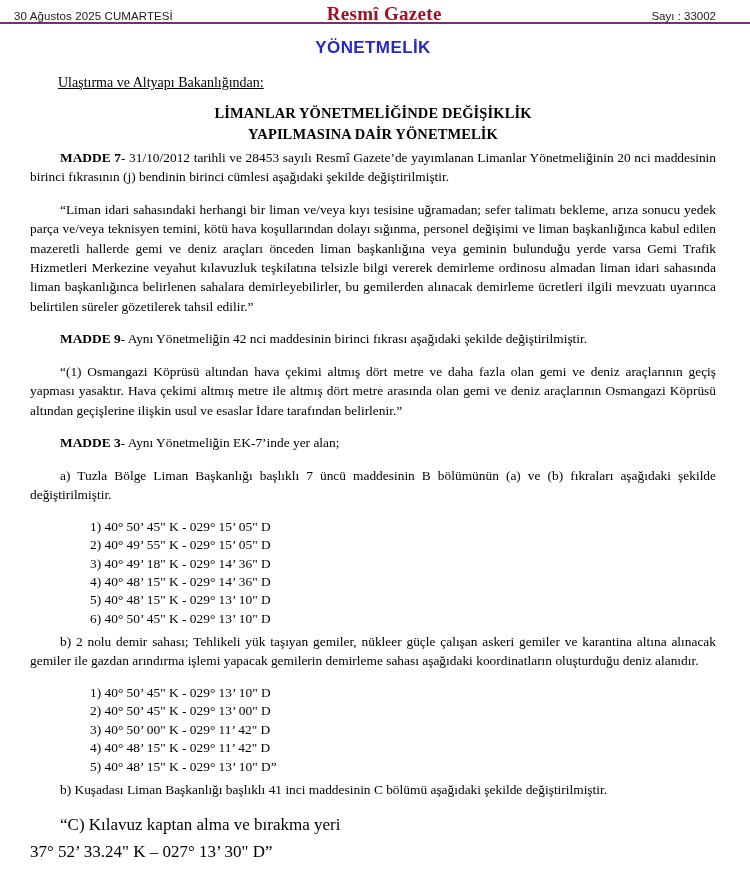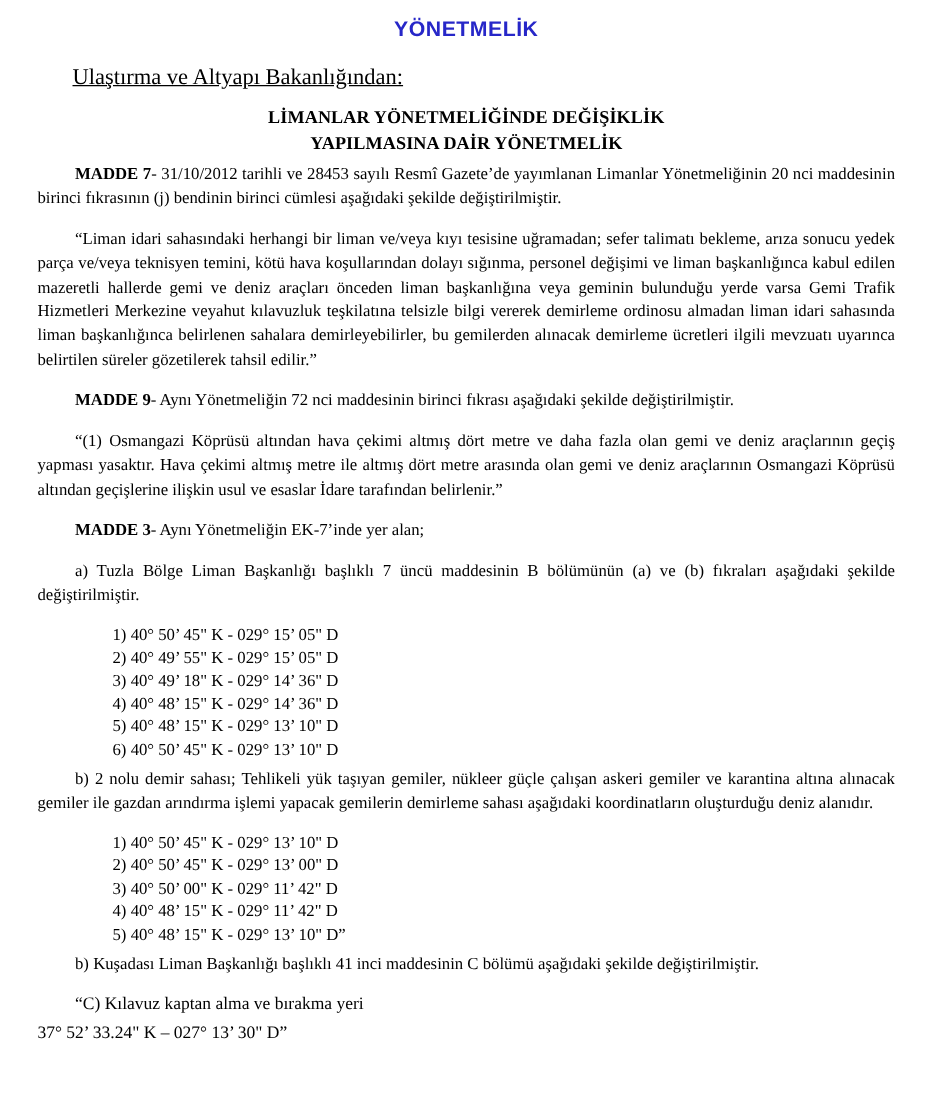--- a/index.html
+++ b/index.html
@@ -69,21 +69,21 @@
     font-size: 17px;
     font-weight: bold;
     color: #2727c8;
     margin-top: 14px;
     letter-spacing: 0.4px;
   }
 
   .ministry {
     margin-top: 17px;
     margin-left: 28px;
-    font-size: 18px;
+    font-size: 14px;
     text-decoration: underline;
     display: inline-block;
   }
 
   .doc-title {
     text-align: center;
     font-size: 14.5px;
     font-weight: bold;
     line-height: 1.42;
     margin-top: 12px;
@@ -111,51 +111,56 @@
     list-style: none;
   }
   .coord-item {
     font-size: 13.4px;
     line-height: 1.37;
     margin-left: 60px;
     white-space: nowrap;
   }
 
   .plain-line {
-    font-size: 14px;
+    font-size: 17px;
     line-height: 1.44;
     margin-top: 3px;
     margin-left: 30px;
   }
   .plain-line.flush { margin-left: 30px; }
 </style>
 </head>
 <body>
 
 <div class="page">
 
+  <div class="masthead" style="border-bottom-color: rgb(123, 45, 123);">
+    <span class="masthead-date">30 Ağustos 2025 CUMARTESİ</span>
+    <span class="masthead-title" style="color: rgb(160, 16, 32);">Resmî Gazete</span>
+    <span class="masthead-issue">Sayı : 33002</span>
+  </div>
 
   <div class="content">
 
     <div class="section-kind" style="color: rgb(39, 39, 200);">YÖNETMELİK</div>
 
     <div>
       <span class="ministry">Ulaştırma ve Altyapı Bakanlığından:</span>
     </div>
 
     <div class="doc-title">
       <div>LİMANLAR YÖNETMELİĞİNDE DEĞİŞİKLİK</div>
       <div>YAPILMASINA DAİR YÖNETMELİK</div>
     </div>
 
     <p class="para"><span class="madde-label">MADDE 7</span><span>- 31/10/2012 tarihli ve 28453 sayılı Resmî Gazete’de yayımlanan Limanlar Yönetmeliğinin 20 nci maddesinin birinci fıkrasının (j) bendinin birinci cümlesi aşağıdaki şekilde değiştirilmiştir.</span></p>
 
     <p class="para">“Liman idari sahasındaki herhangi bir liman ve/veya kıyı tesisine uğramadan; sefer talimatı bekleme, arıza sonucu yedek parça ve/veya teknisyen temini, kötü hava koşullarından dolayı sığınma, personel değişimi ve liman başkanlığınca kabul edilen mazeretli hallerde gemi ve deniz araçları önceden liman başkanlığına veya geminin bulunduğu yerde varsa Gemi Trafik Hizmetleri Merkezine veyahut kılavuzluk teşkilatına telsizle bilgi vererek demirleme ordinosu almadan liman idari sahasında liman başkanlığınca belirlenen sahalara demirleyebilirler, bu gemilerden alınacak demirleme ücretleri ilgili mevzuatı uyarınca belirtilen süreler gözetilerek tahsil edilir.”</p>
 
-    <p class="para"><span class="madde-label">MADDE 9</span><span>- Aynı Yönetmeliğin 72 nci maddesinin birinci fıkrası aşağıdaki şekilde değiştirilmiştir.</span></p>
+    <p class="para"><span class="madde-label">MADDE 9</span><span>- Aynı Yönetmeliğin 42 nci maddesinin birinci fıkrası aşağıdaki şekilde değiştirilmiştir.</span></p>
 
     <p class="para">“(1) Osmangazi Köprüsü altından hava çekimi altmış dört metre ve daha fazla olan gemi ve deniz araçlarının geçiş yapması yasaktır. Hava çekimi altmış metre ile altmış dört metre arasında olan gemi ve deniz araçlarının Osmangazi Köprüsü altından geçişlerine ilişkin usul ve esaslar İdare tarafından belirlenir.”</p>
 
     <p class="para"><span class="madde-label">MADDE 3</span><span>- Aynı Yönetmeliğin EK-7’inde yer alan;</span></p>
 
     <p class="para">a) Tuzla Bölge Liman Başkanlığı başlıklı 7 üncü maddesinin B bölümünün (a) ve (b) fıkraları aşağıdaki şekilde değiştirilmiştir.</p>
 
 
     <ul class="coord-list">
       <li class="coord-item">1) 40° 50’ 45" K - 029° 15’ 05" D</li>

